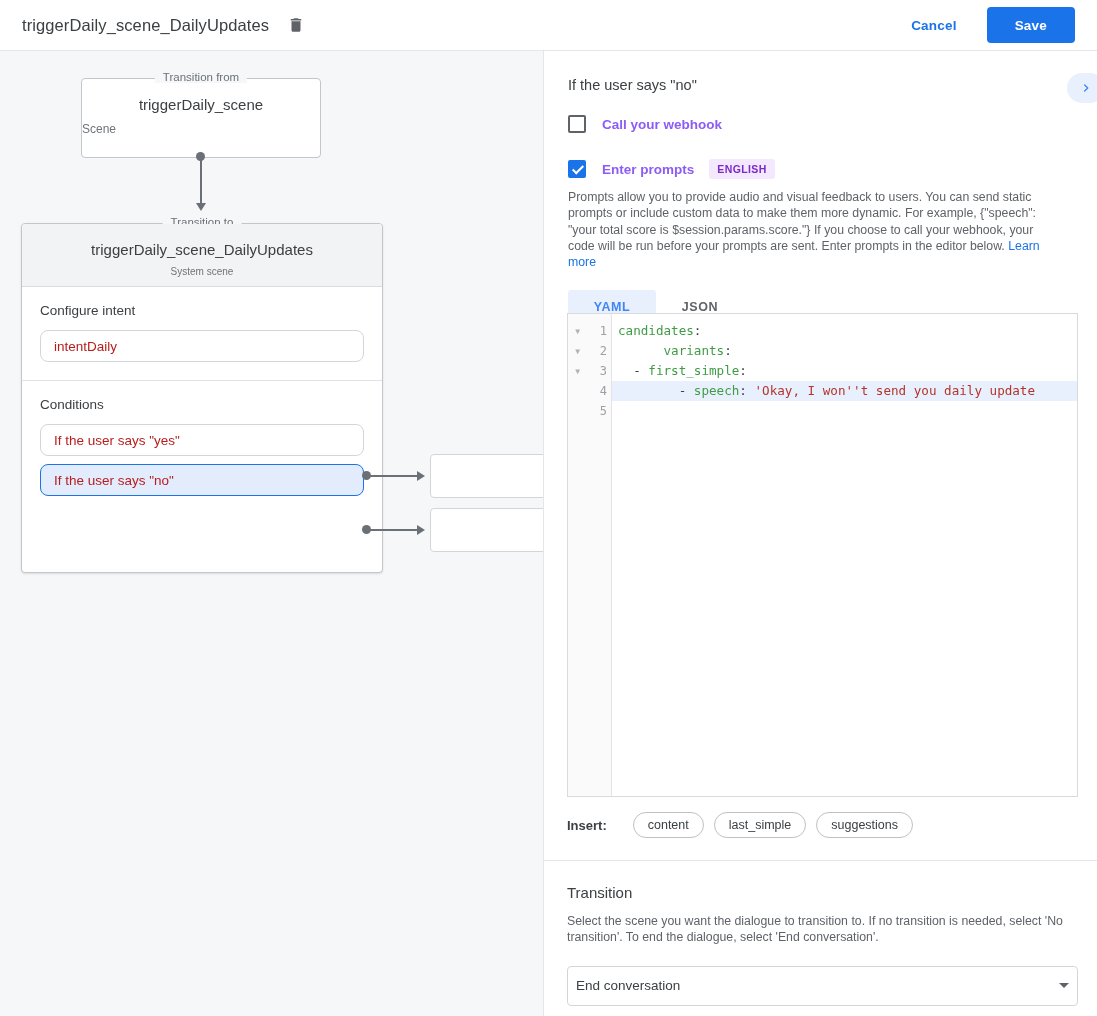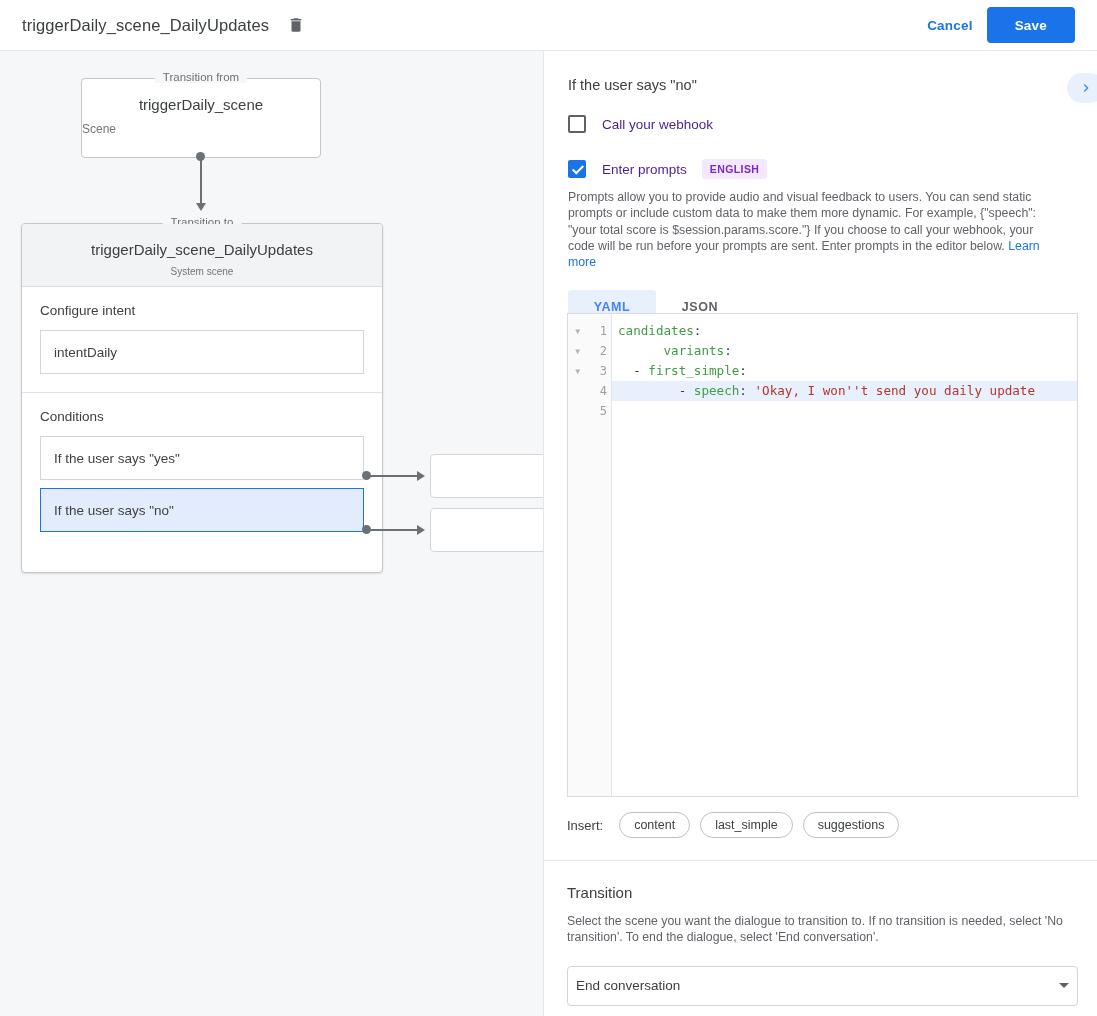--- a/index.html
+++ b/index.html
@@ -27,21 +27,21 @@
     letter-spacing: .1px;
   }
   .trash-btn {
     margin-left: 14px;
     width: 26px; height: 26px;
     display: flex; align-items: center; justify-content: center;
     cursor: pointer;
   }
   .trash-ico { display:block; }
   .topbar-right {
-    margin-left: auto; display: flex; gap: 2px;
+    margin-left: auto; display: flex; gap: 18px;
     margin-right: 22px;
   }
   .btn-cancel {
     color: #1a73e8; font-size: 13.5px; font-weight: 600;
     background: none; border: none; padding: 8px 12px;
     cursor: pointer; letter-spacing: .2px;
   }
   .btn-save {
     background: #1a73e8; color: #fff;
     font-size: 13.5px; font-weight: 600;
@@ -131,26 +131,26 @@
     text-align: center; font-size: 10px; color: #70757a;
   }
   .sect {
     padding: 16px 18px 18px 18px;
   }
   .sect-title {
     font-size: 13.5px; color: #3c4043; margin-bottom: 12px;
   }
   .sect-divider { height: 1px; background: #e0e2e5; }
   .pill-field {
-    height: 44px;
+    height: 32px;
     border: 1px solid #d3d6d9;
-    border-radius: 0;
+    border-radius: 8px;
     display: flex; align-items: center;
     padding-left: 13px;
-    font-size: 13.5px; color: #404040;
+    font-size: 13.5px; color: #b91c1c;
     background: #fff;
     cursor: pointer;
   }
   .pill-field.selected {
     background: #e3ecfd;
     border: 1.5px solid #1a73e8;
   }
   .cond-list .pill-field { margin-bottom: 8px; }
   .cond-list .pill-field:last-child { margin-bottom: 0; }
 
@@ -208,21 +208,21 @@
   .cbox.checked::after {
     content: "";
     position: absolute; left: 5px; top: 1px;
     width: 4px; height: 9px;
     border: solid #fff;
     border-width: 0 2px 2px 0;
     transform: rotate(45deg);
   }
   .check-label {
     margin-left: 16px;
-    font-size: 13.5px; font-weight: 400; color: #4c1d95;
+    font-size: 13.5px; font-weight: 700; color: #8b5cf6;
   }
   .lang-badge {
     margin-left: 15px;
     background: #f3e8fd;
     color: #7b29c9;
     font-size: 10.5px; font-weight: 600;
     letter-spacing: .4px;
     padding: 4px 8px;
     border-radius: 3px;
   }
@@ -297,21 +297,21 @@
   .cline.hl { background: #e8f0fe; }
   .k { color: #3f9c45; }
   .s { color: #b5342a; }
   .p { color: #3c4043; }
 
   
   .insert-row {
     position: absolute; left: 567px; top: 812px;
     display: flex; align-items: center; gap: 10px;
   }
-  .insert-label { font-size: 13px; color: #3c4043; margin-right: 6px; }
+  .insert-label { font-size: 13px; color: #3c4043; margin-right: 16px; font-weight: bold; }
   .chip {
     border: 1px solid #bdc1c6;
     border-radius: 16px;
     height: 26px;
     padding: 0 14px;
     display: flex; align-items: center;
     font-size: 12.5px; color: #3c4043;
     background: #fff;
     cursor: pointer;
   }

